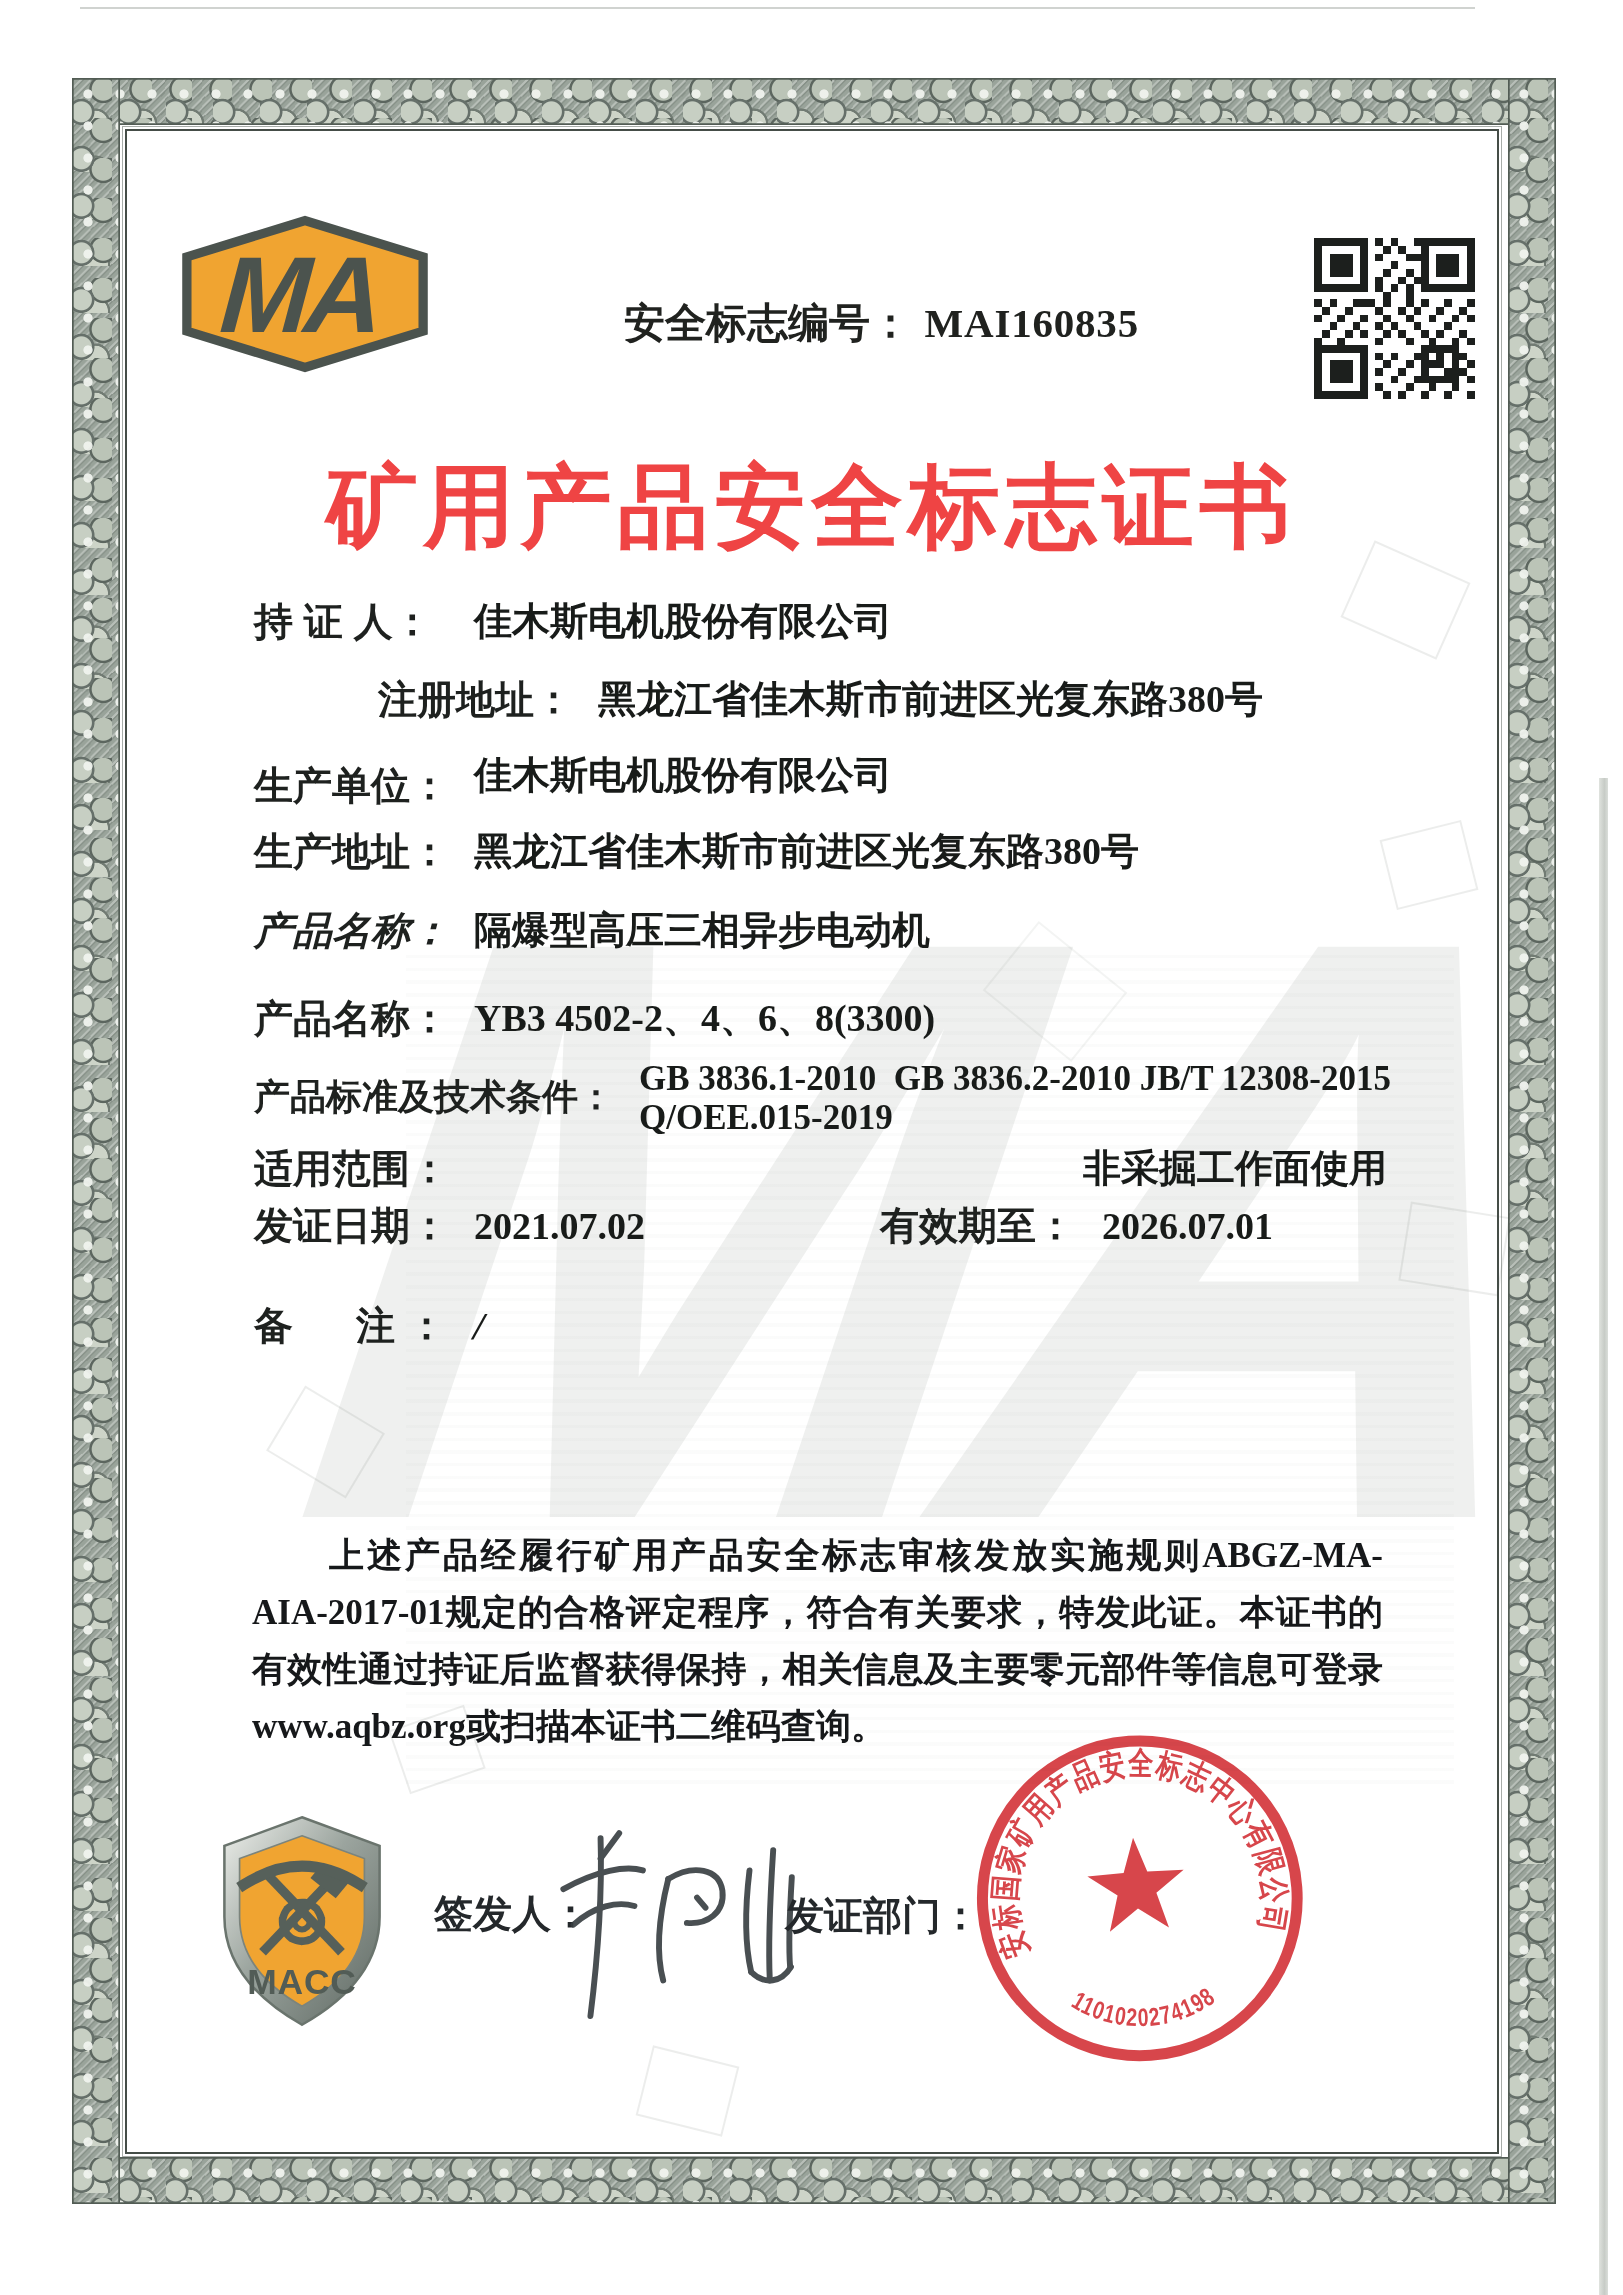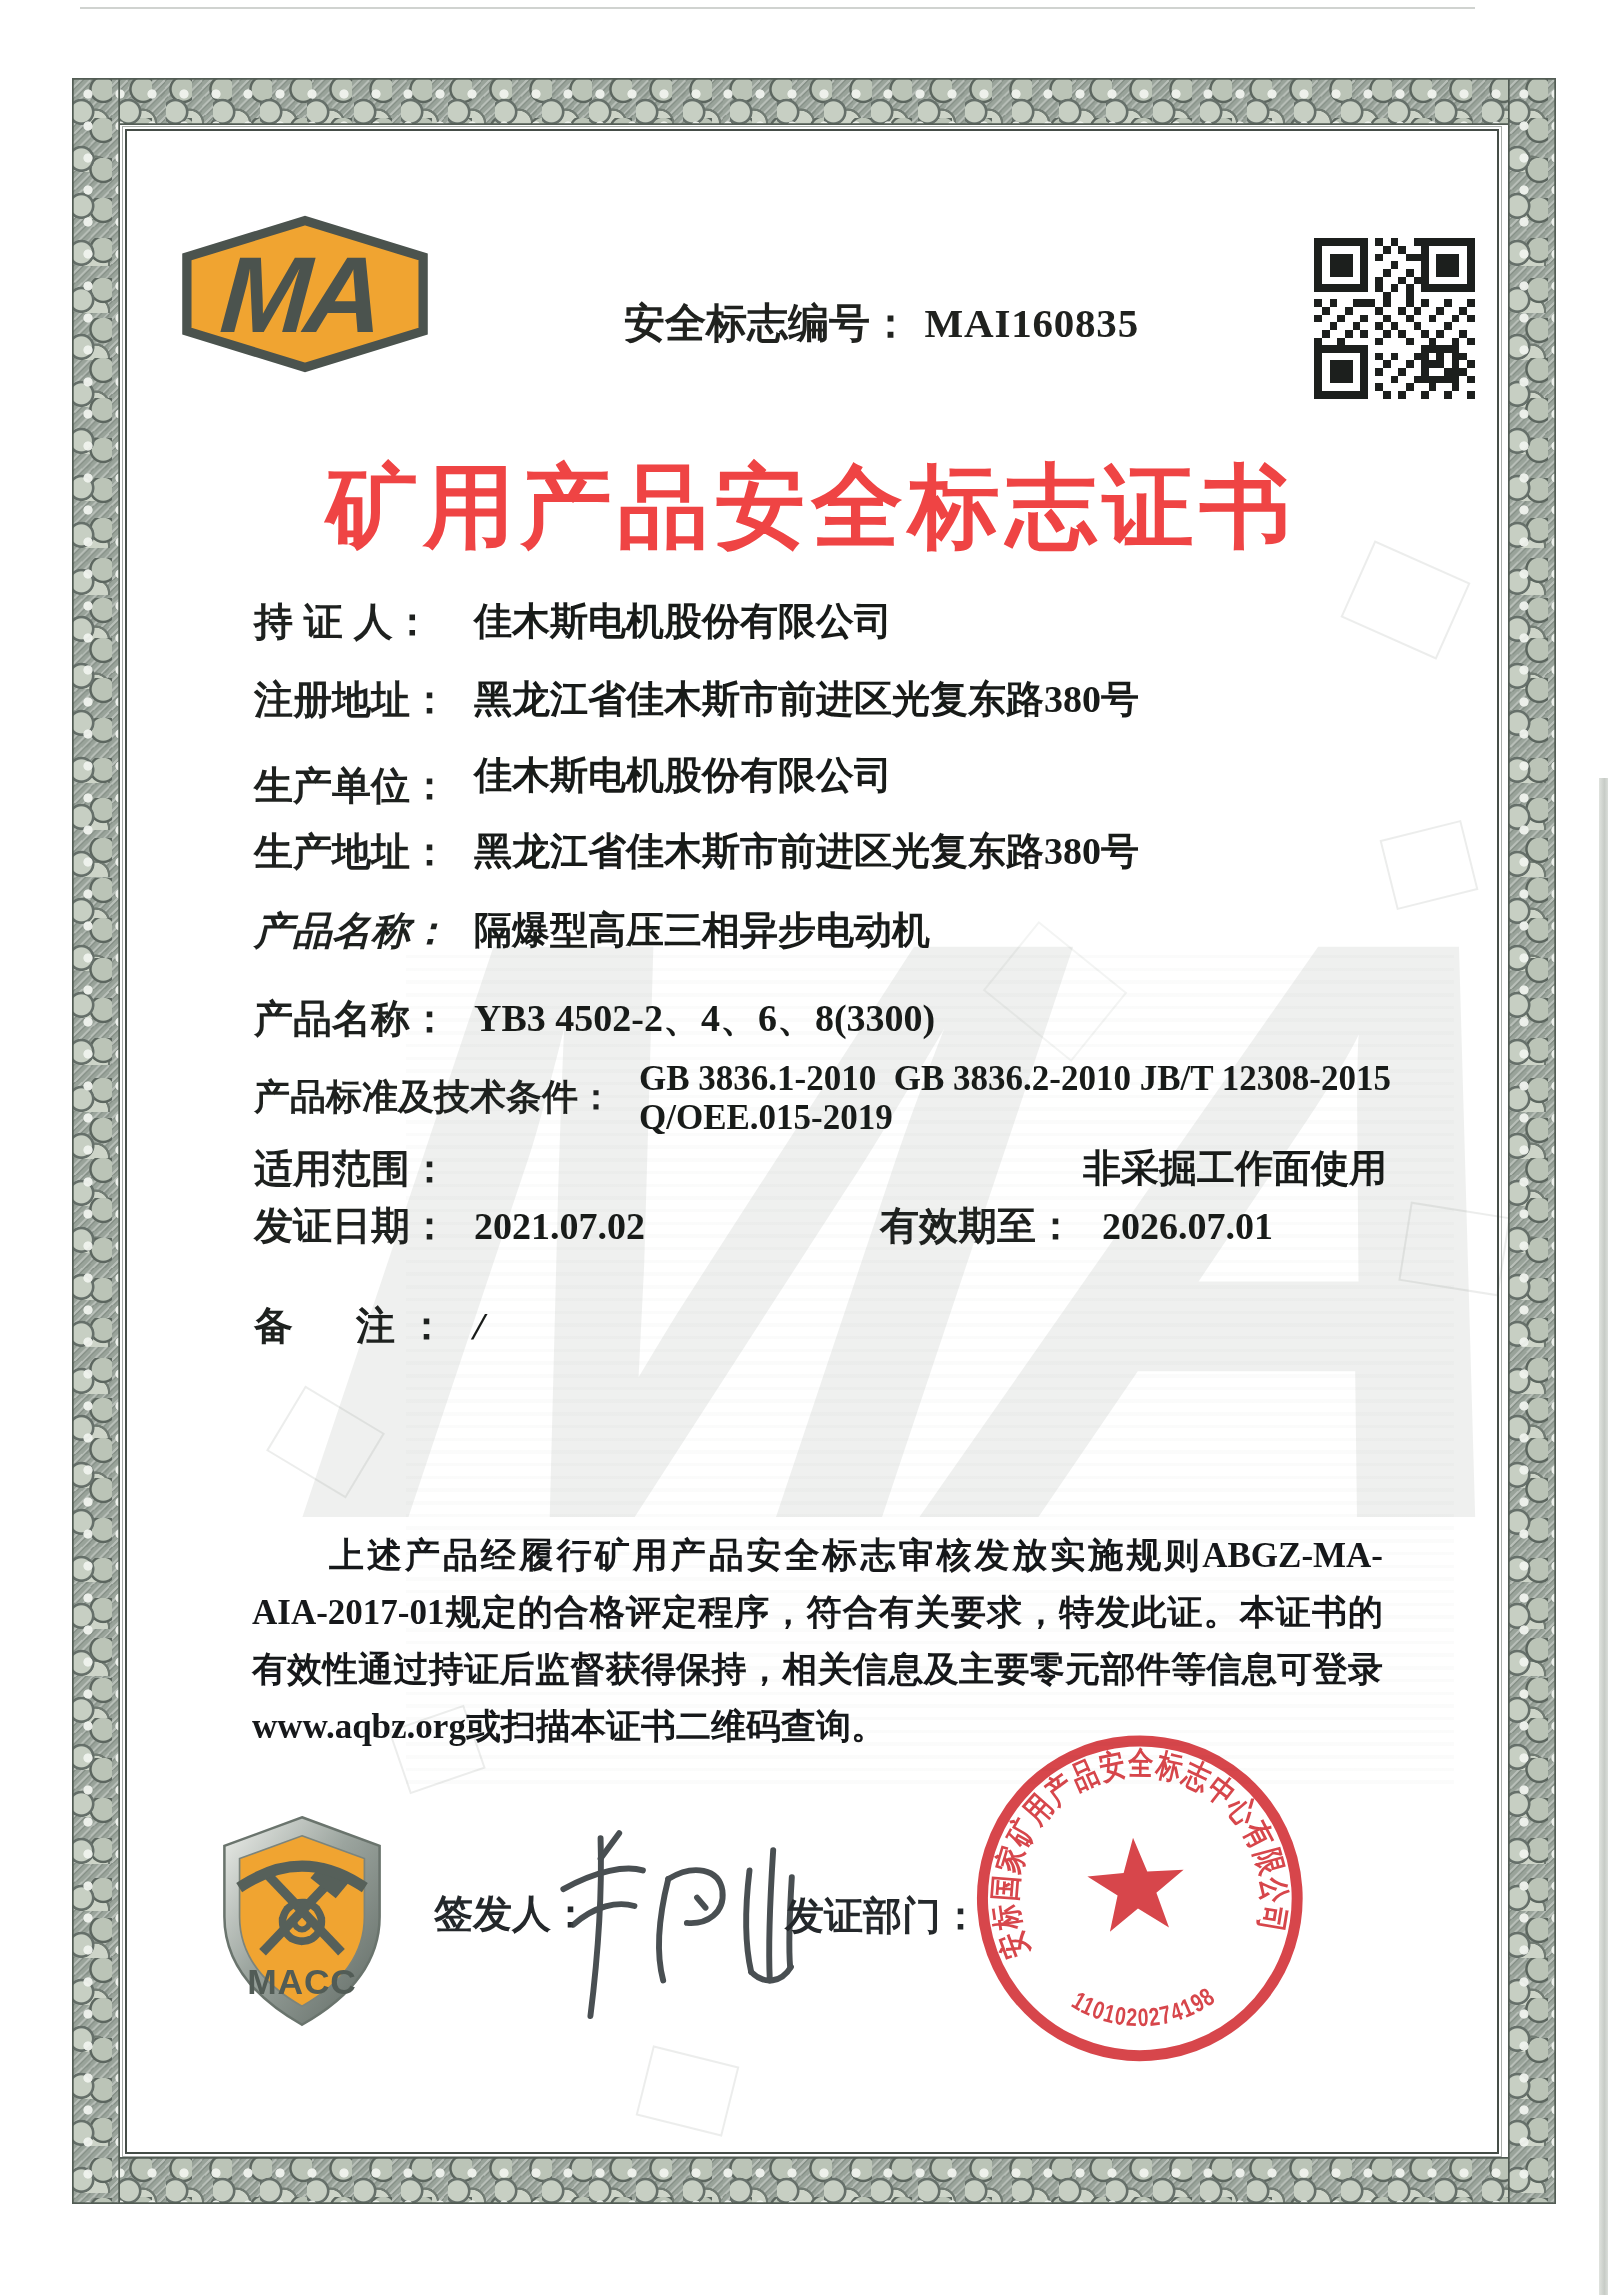--- a/index.html
+++ b/index.html
@@ -114,21 +114,21 @@
       M85 184h9v9h-9zM103 184h9v9h-9zM130 184h9v9h-9zM157 184h9v9h-9zM184 184h9v9h-9z"></path>
   </g>
 </svg>
 
 <div class="abs" id="cert-title">矿用产品安全标志证书</div>
 
 <div class="row" style="top:596px;">
   <span class="flabel" style="width:220px;">持 证 人：</span>
   <span class="fvalue">佳木斯电机股份有限公司</span>
 </div>
-<div class="row" style="top:674px;">
+<div class="row" style="top:674px;justify-content:center;">
   <span class="flabel" style="width:220px;">注册地址：</span>
   <span class="fvalue">黑龙江省佳木斯市前进区光复东路380号</span>
 </div>
 <div class="row" style="top:750px;">
   <span class="flabel" style="width:220px;margin-top:20px;">生产单位：</span>
   <span class="fvalue">佳木斯电机股份有限公司</span>
 </div>
 <div class="row" style="top:826px;">
   <span class="flabel" style="width:220px;">生产地址：</span>
   <span class="fvalue">黑龙江省佳木斯市前进区光复东路380号</span>

